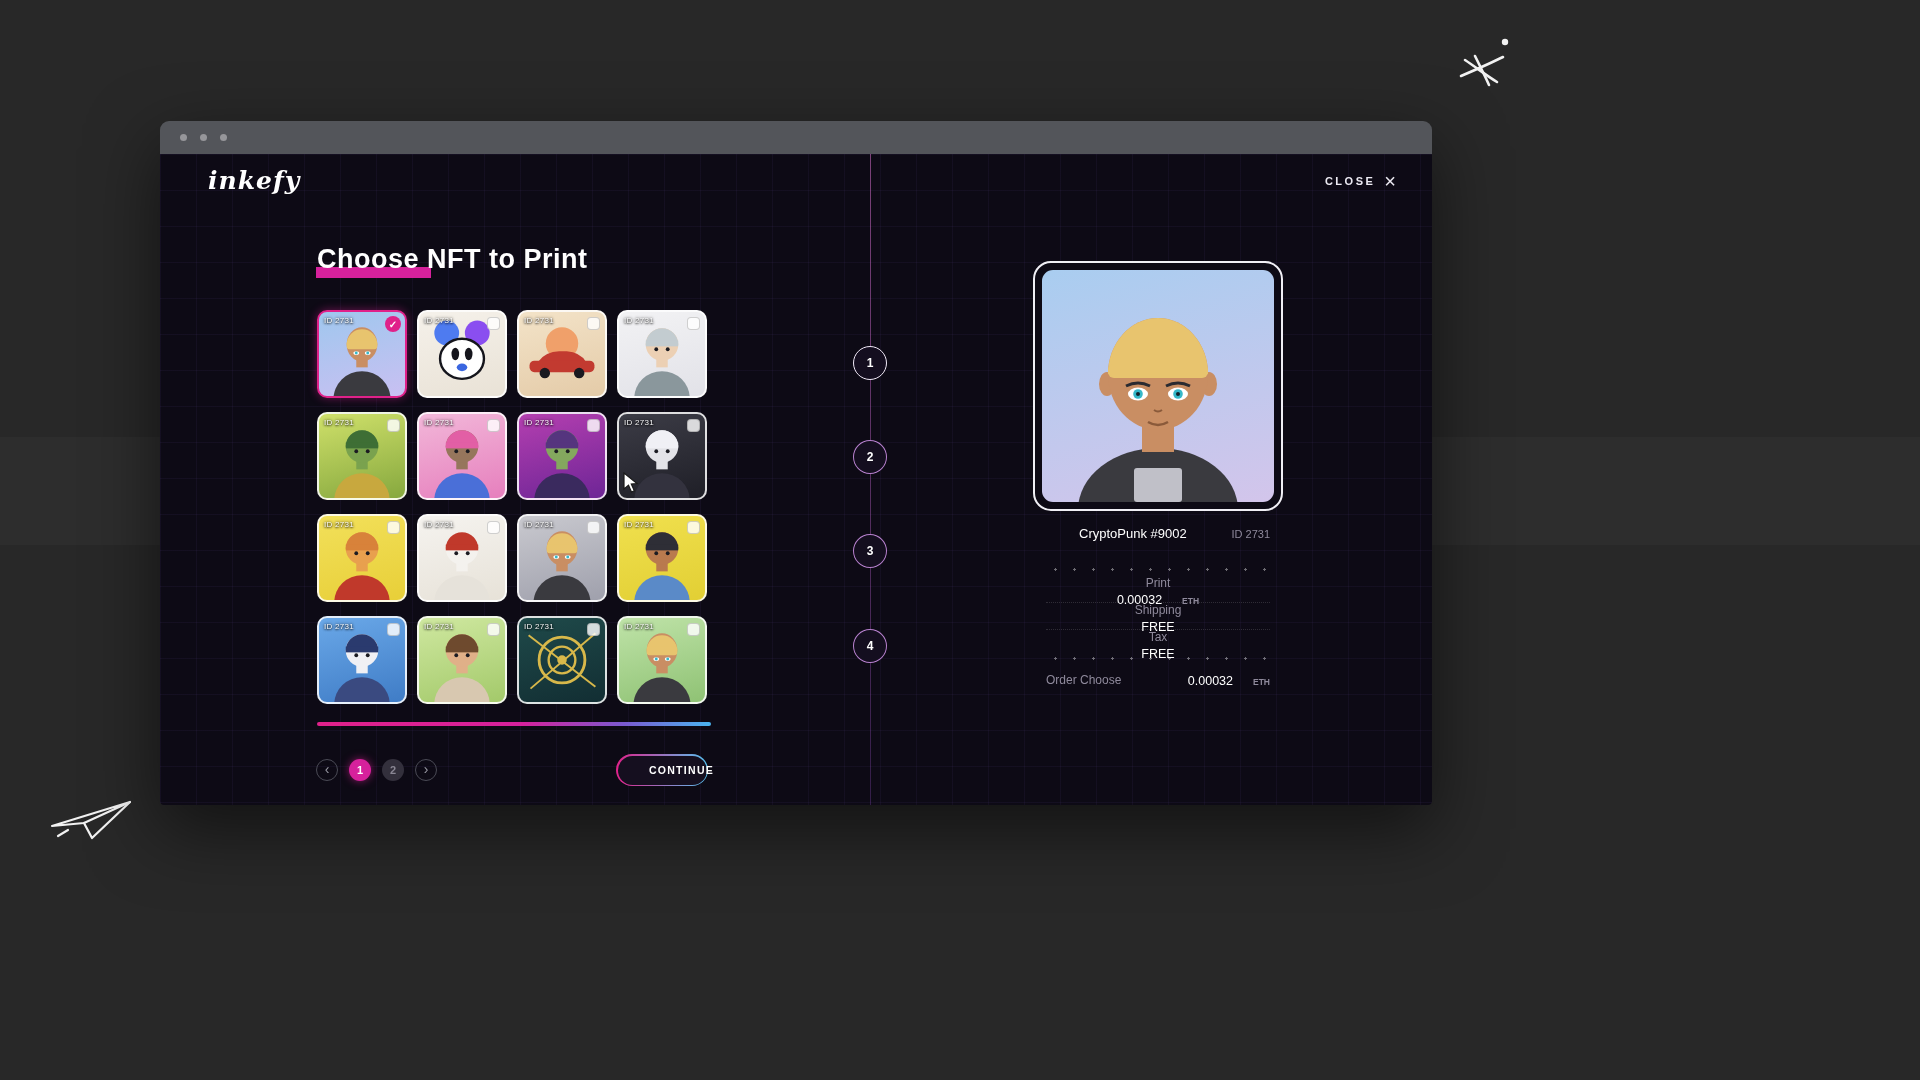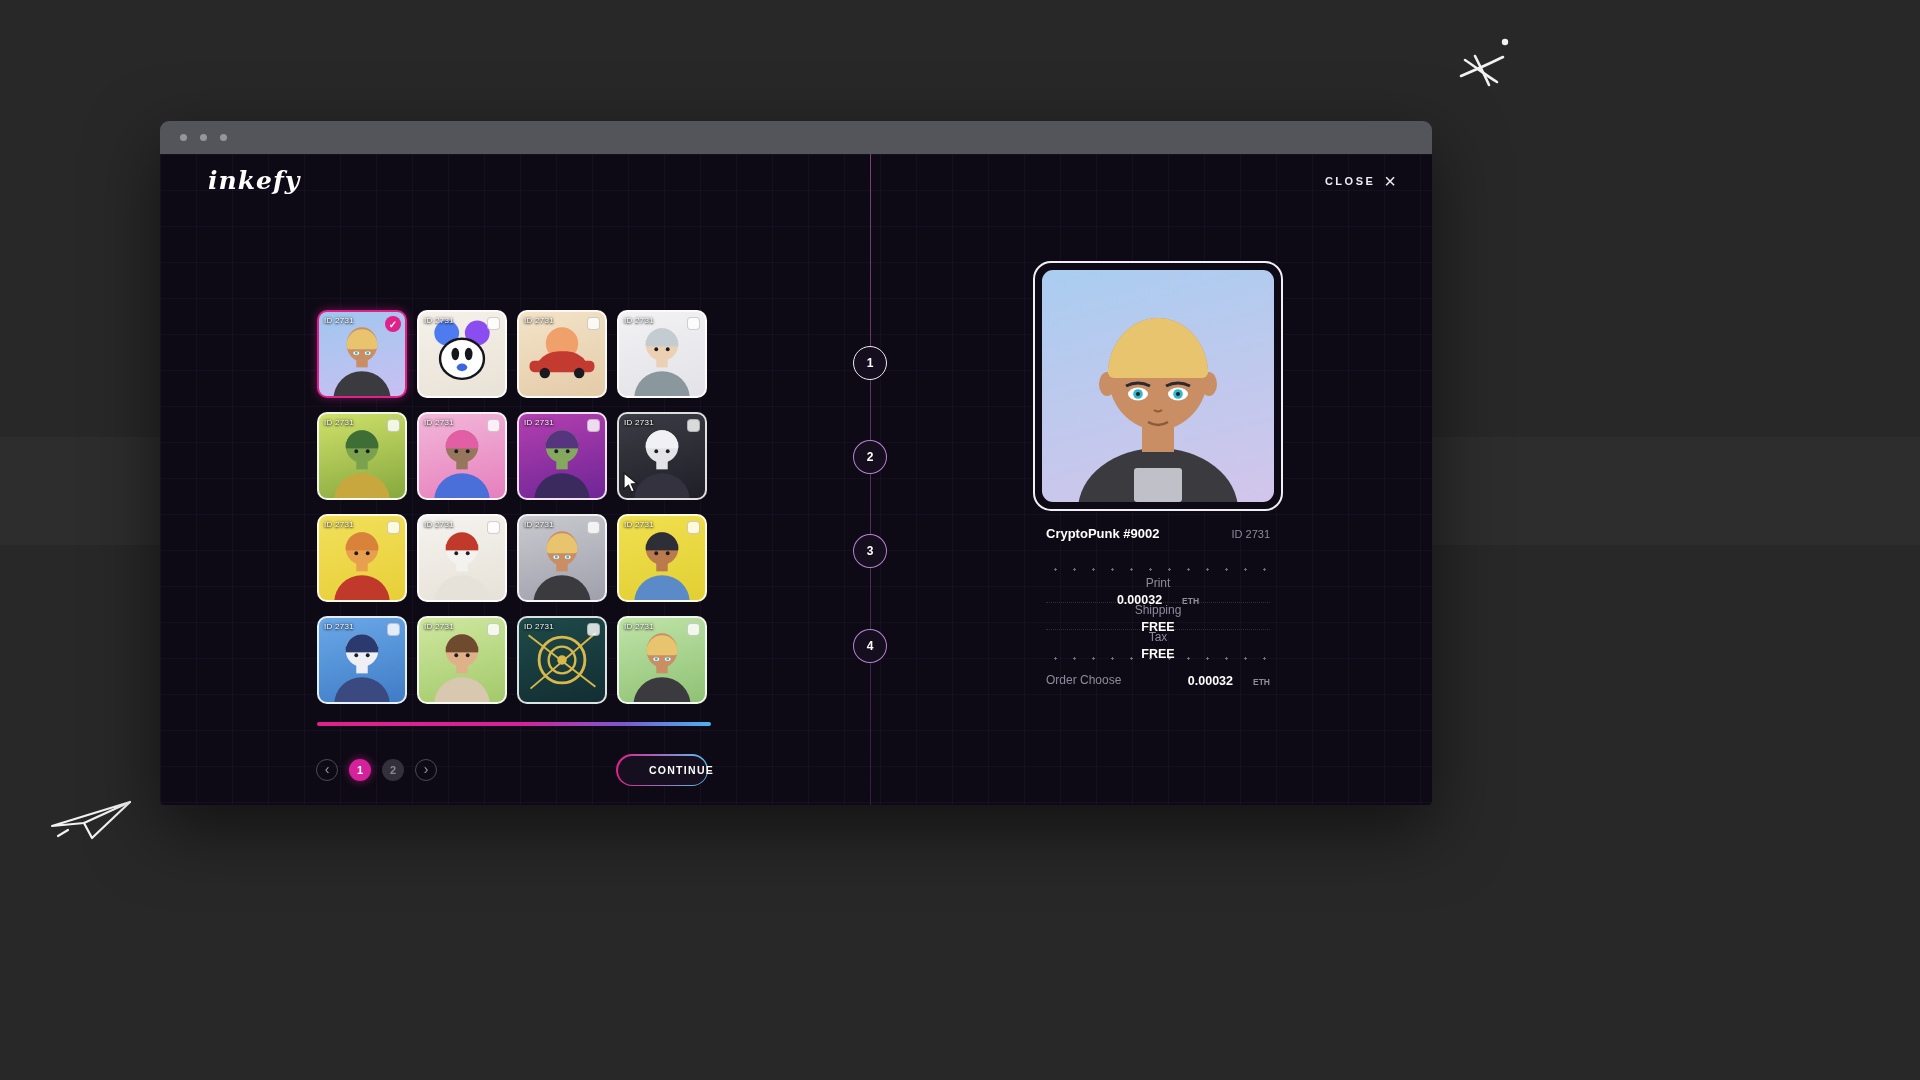--- a/index.html
+++ b/index.html
@@ -86,34 +86,34 @@
 
   
   .preview-card { position:absolute; left:873px; top:107px; width:250px; height:250px;
                   border:2px solid #f0eff5; border-radius:18px; padding:7px;
                   background:#0d0a15; }
   .preview-art { width:100%; height:100%; border-radius:11px; overflow:hidden; }
   .preview-art svg { display:block; width:100%; height:100%; }
 
   .meta-row { position:absolute; left:873px; top:372px; width:250px; padding:0 13px;
               display:flex; justify-content:space-between; align-items:center; }
-  .meta-row .name { color:#fff; font-size:13px; font-weight:bold; }
+  .meta-row .name { color:#fff; font-size:13px; font-weight:normal;margin-left:33px; }
   .meta-row .nid { color:#8f8a9c; font-size:11px; }
 
   .sep { position:absolute; left:886px; width:224px; height:3px;
          background-image:radial-gradient(circle, rgba(255,255,255,.4) 1px, transparent 1.3px);
          background-size:19px 3px; background-repeat:repeat-x; }
   .sep1 { top:414px; } .sep2 { top:503px; }
 
   .order { position:absolute; left:886px; top:422px; width:224px; }
   .order-row { height:27px; display:flex; justify-content:space-between; align-items:center;
                border-bottom:1px dotted rgba(255,255,255,.14);flex-direction:column; }
   .order-row:last-child { border-bottom:none; }
   .order-row .lbl, .total-row .lbl { color:#8f8a9c; font-size:12px; }
-  .order-row b, .total-row b { color:#fff; font-size:12.5px; font-weight:bold; }
+  .order-row b, .total-row b { color:#fff; font-size:12.5px; font-weight:normal; }
   .unit { font-style:normal; color:#8f8a9c; font-size:8.5px; margin-left:20px; font-weight:bold; }
   .total-row { position:absolute; left:886px; top:513px; width:224px; height:26px;
                display:flex; justify-content:space-between; align-items:center; }
 
   .cursor { position:absolute; left:622px; top:472px; z-index:50; }
 </style>
 </head>
 <body>
 
 <div class="page">
@@ -144,20 +144,24 @@
     </div>
 
     <div class="app">
       <div class="logo">inkefy</div>
 
       <button class="close-btn">
         <span class="lbl">CLOSE</span>
         <span class="x">×</span>
       </button>
 
+      <div class="title-wrap">
+        <span class="title-hl"></span>
+        <h1 class="page-title">Choose NFT to Print</h1>
+      </div>
 
       <div class="grid">
           <div class="tile selected" style="background: linear-gradient(165deg, rgb(159, 199, 238), rgb(201, 192, 242));">
             <svg viewBox="0 0 90 88" preserveAspectRatio="xMidYMax meet">
     <ellipse cx="45" cy="92" rx="30" ry="30" fill="#3a3a3f"></ellipse>
     <rect x="39" y="42" width="12" height="16" fill="#c98e63"></rect>
     <ellipse cx="45" cy="34" rx="16" ry="18" fill="#c98e63"></ellipse>
     <path d="M29,34 A16,16 0 0 1 61,34 Z" fill="#e8c46e"></path>
     <rect x="29" y="30" width="32" height="9" rx="3" fill="#e8c46e"></rect>
     <ellipse cx="39" cy="43" rx="3" ry="2" fill="#fff"></ellipse>

